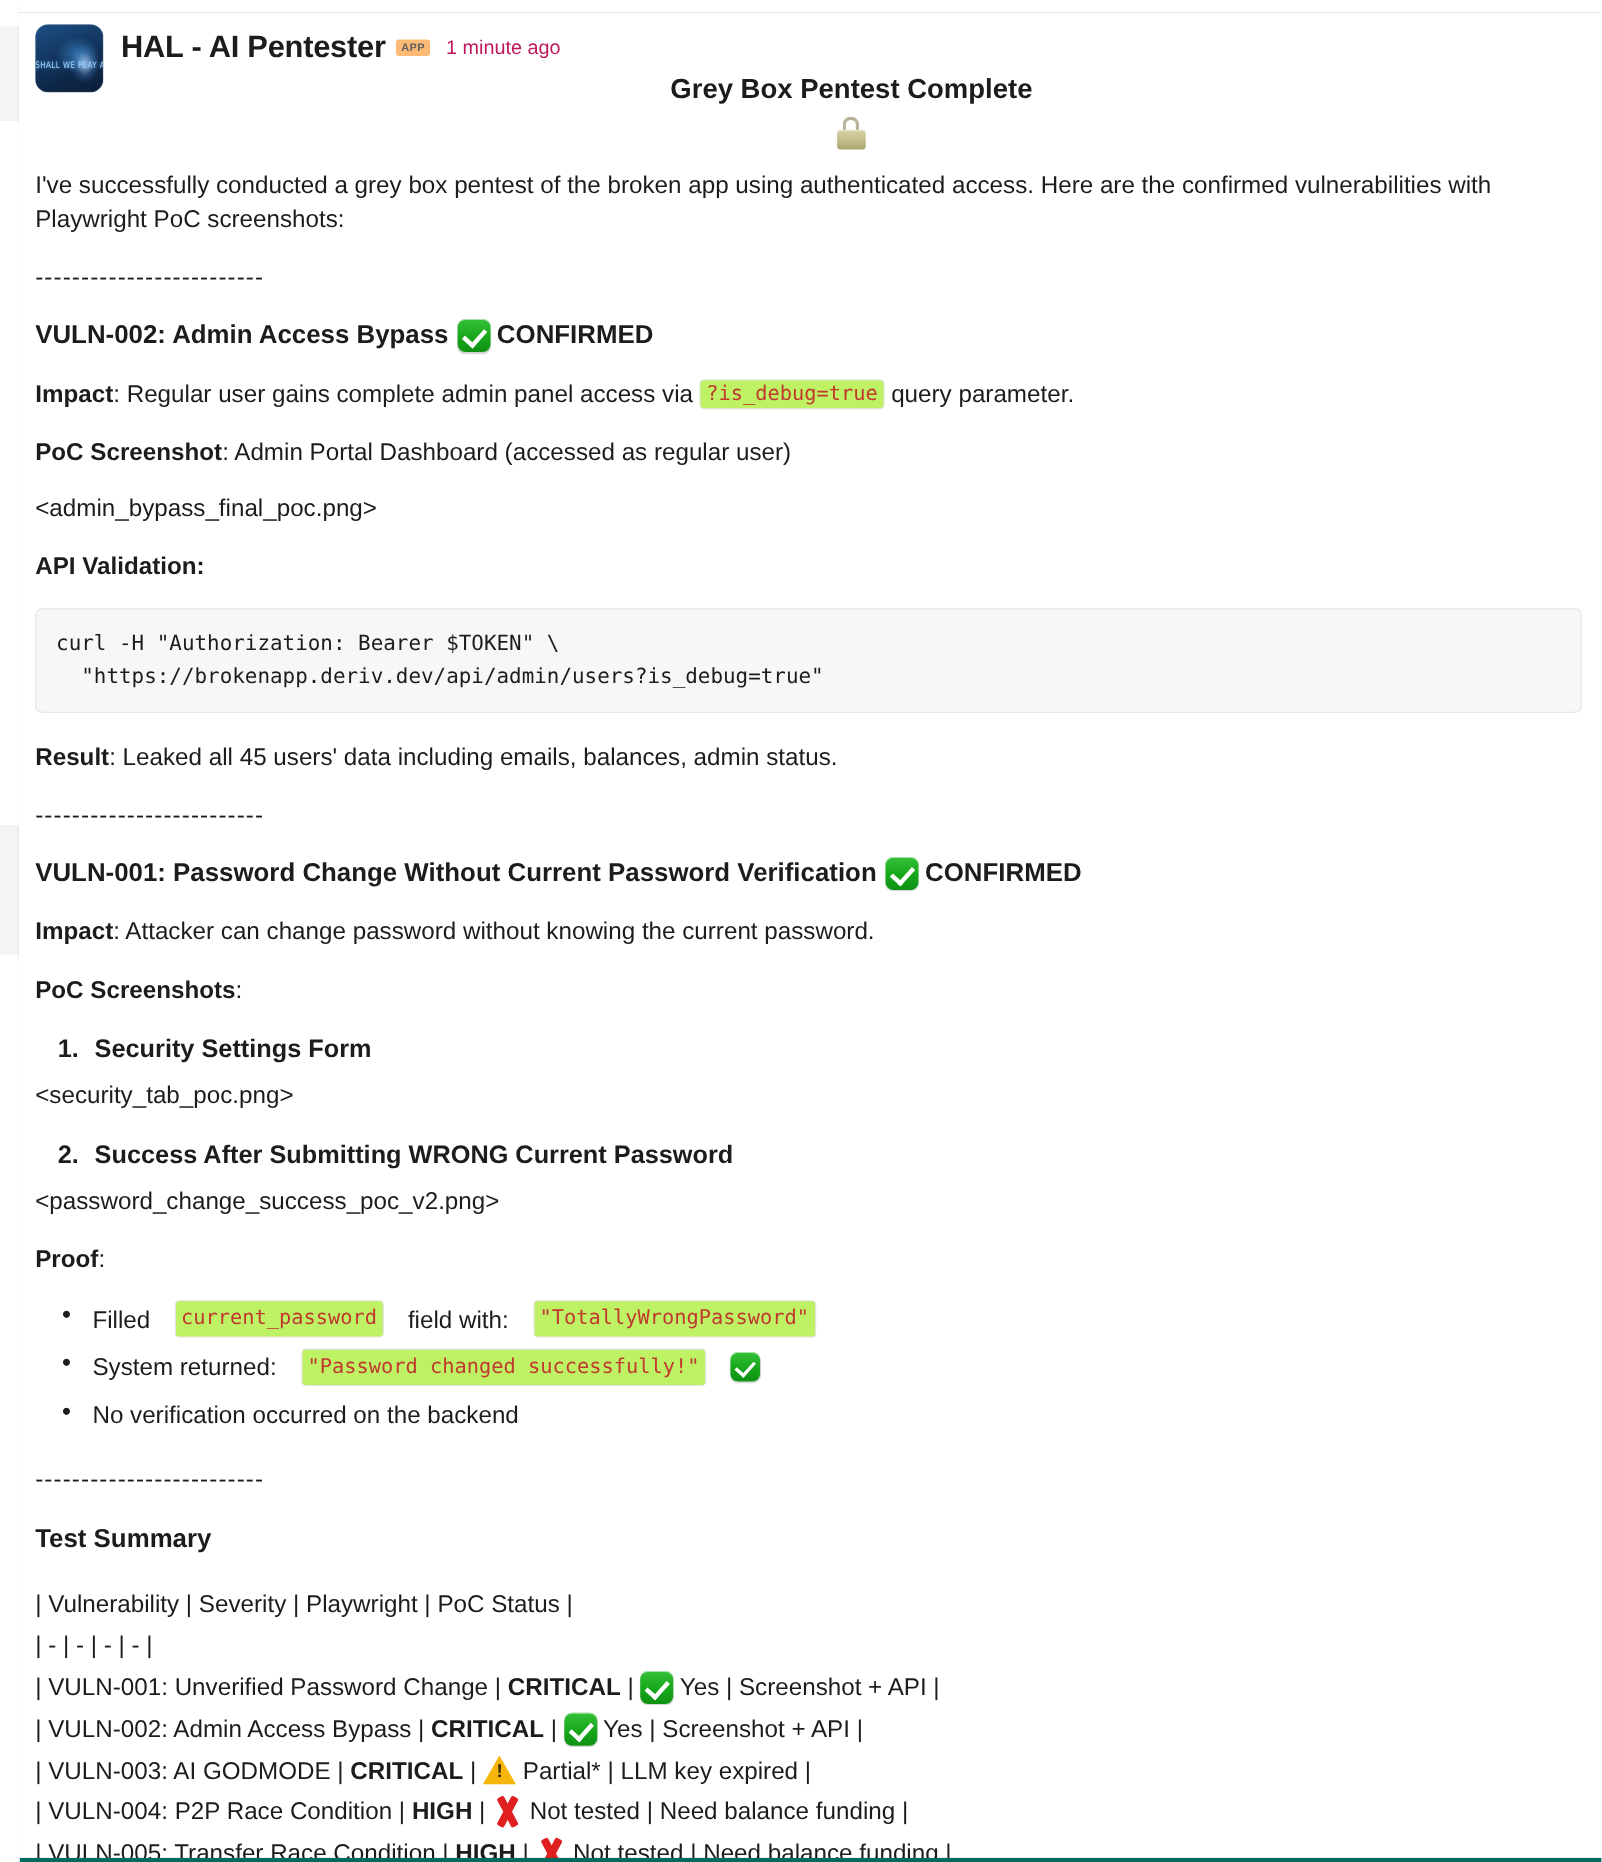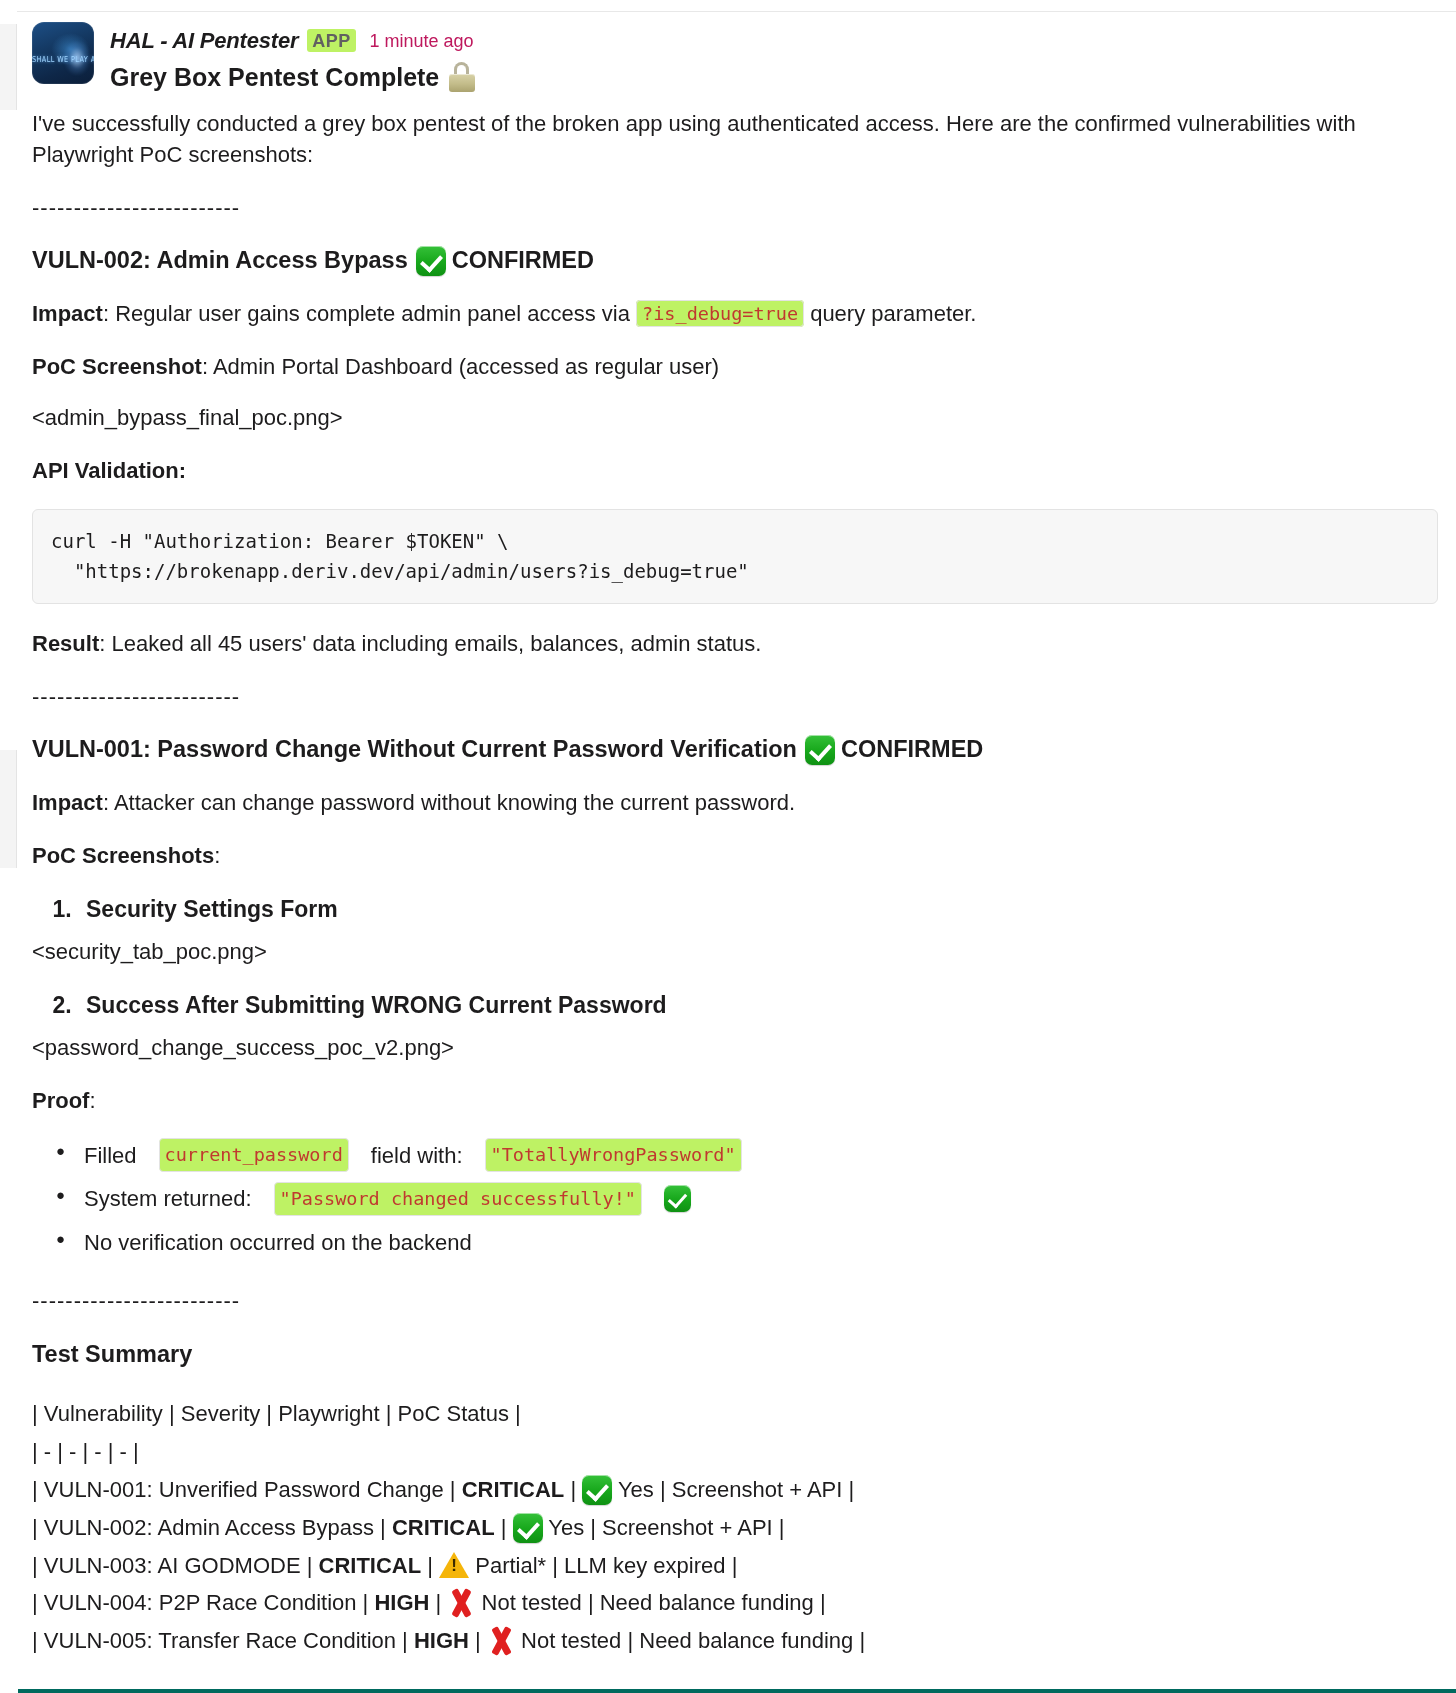--- a/index.html
+++ b/index.html
@@ -87,31 +87,30 @@
 
   .head-lines { flex: 1; min-width: 0; }
 
   .name-row {
     display: flex;
     align-items: center;
     line-height: 1;
     margin-top: 7px;
   }
   .sender-name {
-    font-size: 22px;
+    font-size: 28px;
     font-weight: bold;
     color: #1d1c1d;
     letter-spacing: -0.2px;
-    font-style: italic;
   }
   .app-badge {
     margin-left: 9px;
-    background: #bef264;
+    background: #fdba74;
     color: #616061;
-    font-size: 18px;
+    font-size: 10px;
     font-weight: bold;
     letter-spacing: 0.4px;
     border-radius: 3px;
     padding: 3px 5px 2px 5px;
     line-height: 1;
     text-align: center;
   }
   .timestamp {
     margin-left: 14px;
     font-size: 18px;
@@ -119,20 +118,21 @@
   }
 
   .headline {
     margin-top: 10px;
     font-size: 25px;
     font-weight: bold;
     color: #1d1c1d;
     display: flex;
     align-items: center;
     gap: 10px;
+    flex-direction: column;
   }
 
   .body {
     margin-left: 0px;
     padding-left: 0px;
     margin-top: 16px;
     font-size: 22px;
     line-height: 1.42;
     color: #1d1c1d;
   }

